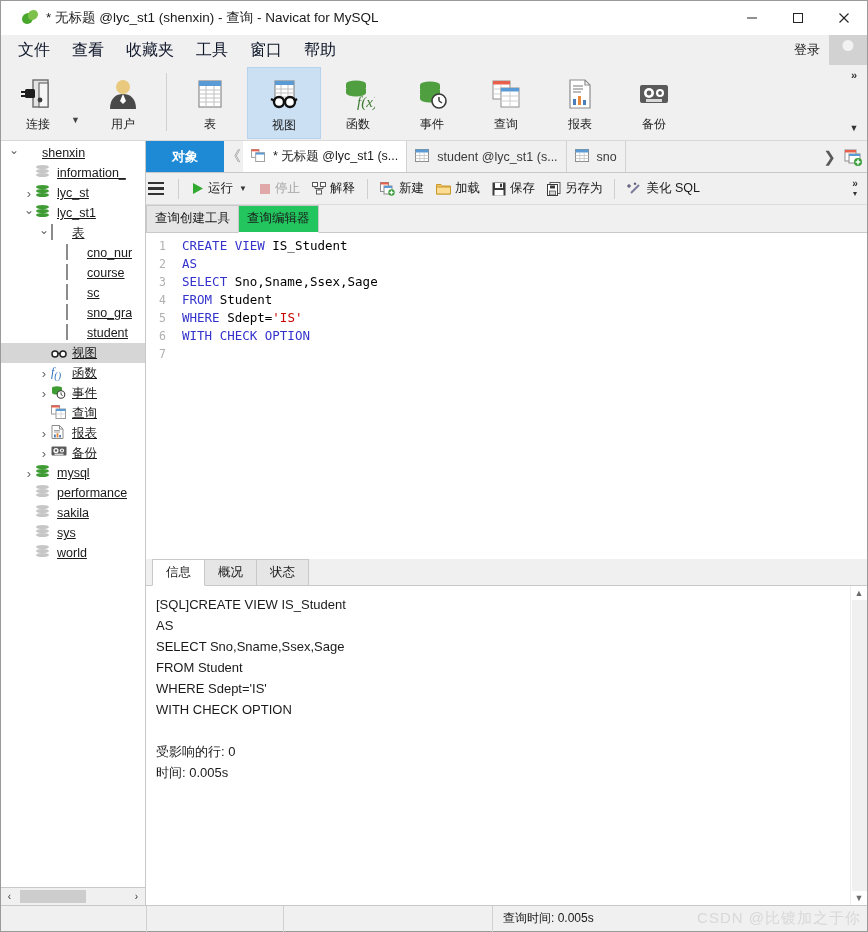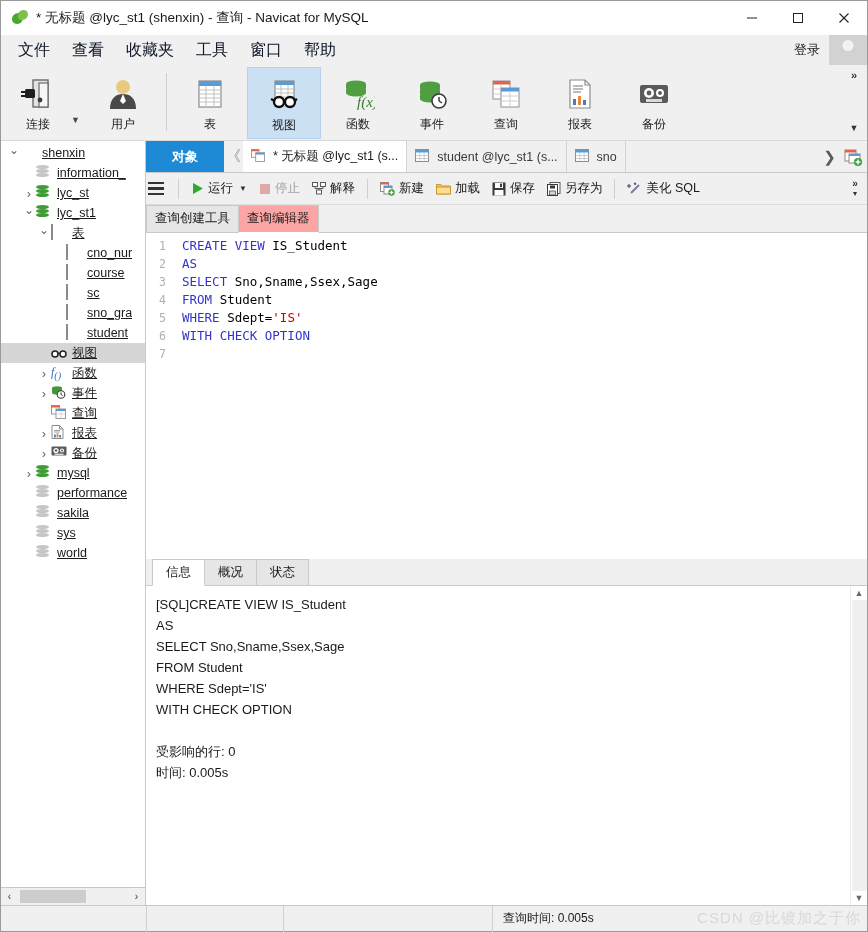--- a/index.html
+++ b/index.html
@@ -16,21 +16,21 @@
     border: 1px solid #9a9a9a;
     background: #f0f0f0;
     display: flex; flex-direction: column;
   }
 
   
   .titlebar {
     height: 34px; min-height: 34px;
     background: #ffffff;
     display: flex; align-items: center;
-    padding-left: 10px;
+    padding-left: 20px;
     border-bottom: 1px solid #ffffff;
   }
   .app-logo {
     width: 18px; height: 18px; margin-right: 7px;
     position: relative; flex: 0 0 auto;
   }
   .app-logo .leaf1 {
     position: absolute; left: 1px; top: 4px;
     width: 11px; height: 11px; border-radius: 60% 40% 55% 45%;
     background: #4aa72e;
@@ -240,21 +240,21 @@
   .subtabs {
     height: 28px; min-height:28px; background:#f0f0f0;
     display:flex; align-items:flex-end; 
     border-bottom:1px solid #c9c9c9;
   }
   .subtab {
     font-size:12.5px; color:#1a1a1a;
     padding: 4px 8px 5px 8px; border:1px solid #c9c9c9; border-bottom:none;
     background:#e6e6e6; margin-right:-1px; white-space:nowrap;
   }
-  .subtab.active { background:#fca5a5; border-bottom:1px solid #ffffff; margin-bottom:-1px; }
+  .subtab.active { background:#22c55e; border-bottom:1px solid #ffffff; margin-bottom:-1px; }
 
   
   .editor {
     flex: 1; min-height: 0; background:#ffffff;
     display:flex; position:relative; overflow:hidden;
   }
   .gutter {
     width: 26px; background:#ffffff; padding-top:4px;
     font-family:"DejaVu Sans Mono","Liberation Mono",monospace;
     font-size: 11.5px; color:#b0b0b0; text-align:right; padding-right:6px;

